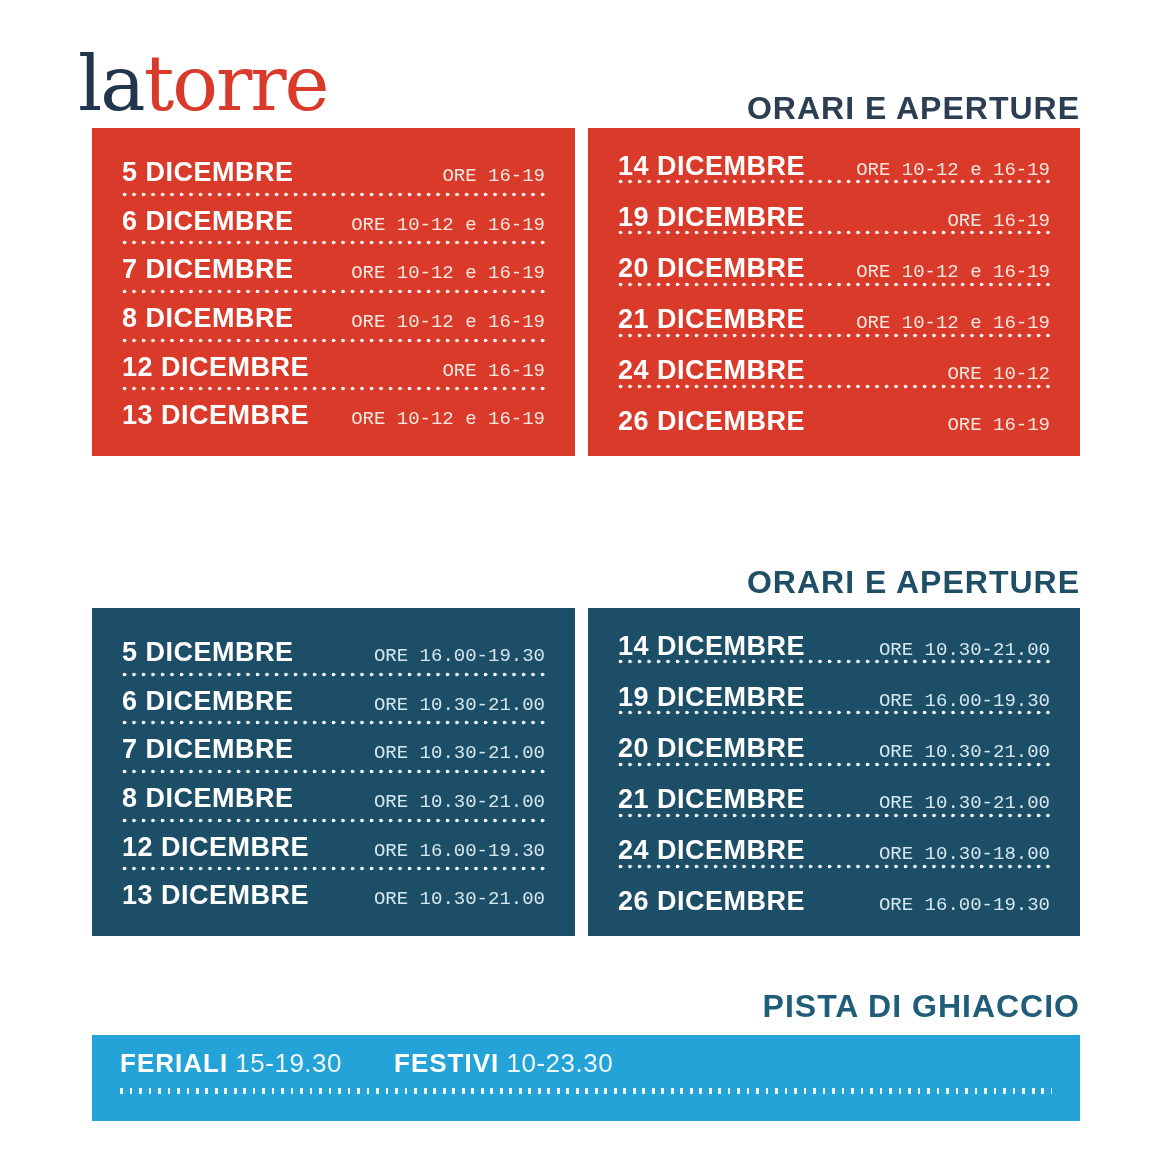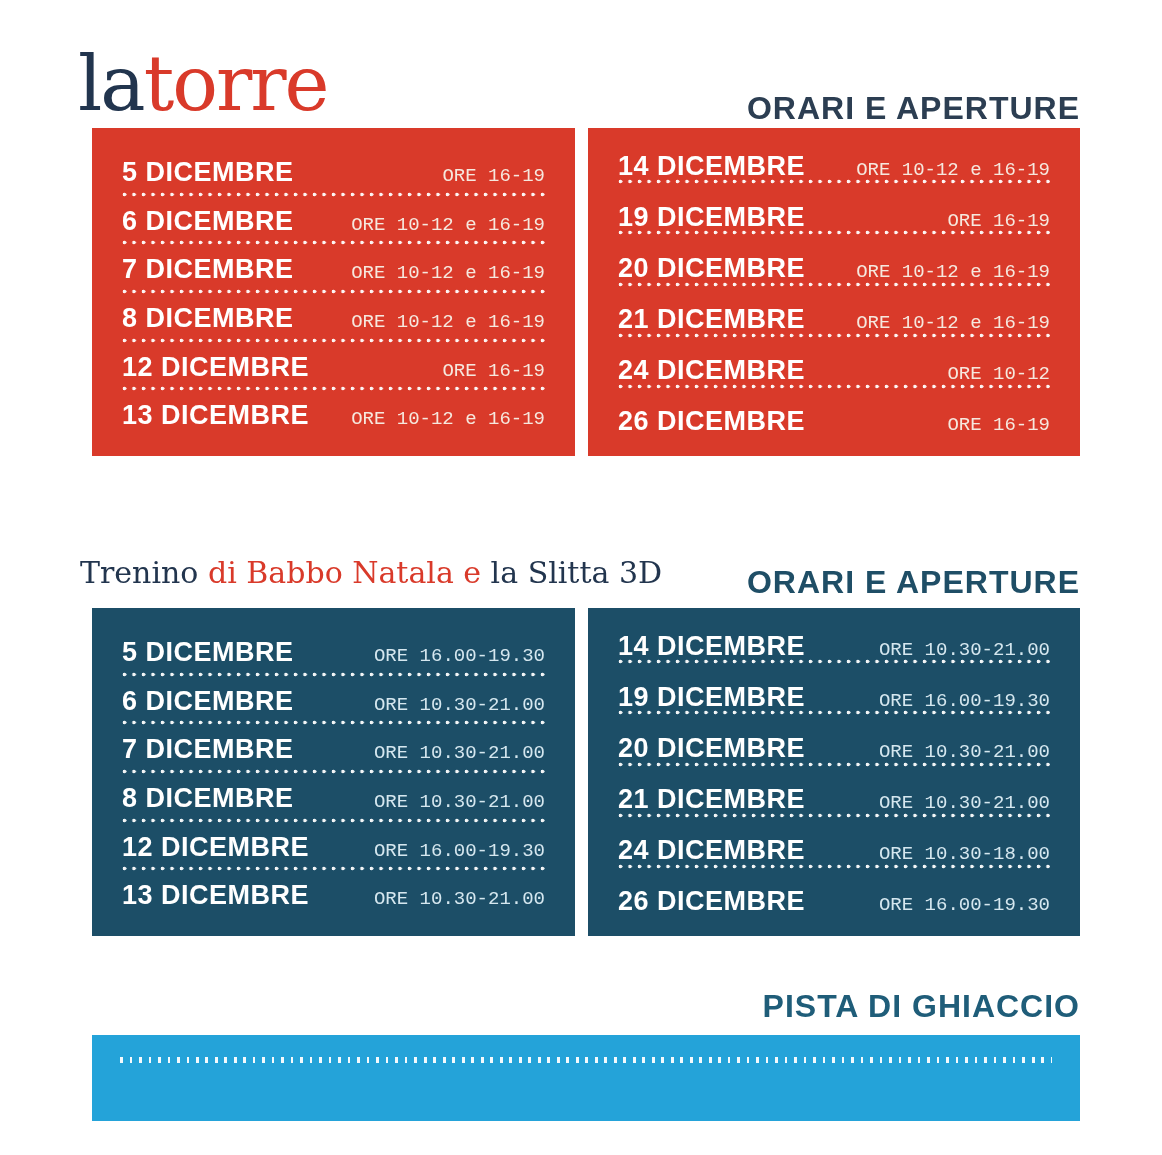--- a/index.html
+++ b/index.html
@@ -173,21 +173,20 @@
       <div class="srow">
         <div class="srow-line">
           <span class="sdate">26 DICEMBRE</span>
           <span class="stime">ORE 16-19</span>
         </div>
 
       </div>
     </div>
 
 
-  <div class="subtitle"><span class="navy">Trenino </span><span class="red-text">di Babbo Natala e </span><span class="navy">la Slitta 3D</span></div>
 
   <div class="section-header header-2">ORARI E APERTURE</div>
 
   <div class="sched-box blue-box row-merc box-left">
 
       <div class="srow">
         <div class="srow-line">
           <span class="sdate">5 DICEMBRE</span>
           <span class="stime">ORE 16.00-19.30</span>
         </div>
@@ -284,17 +283,27 @@
         </div>
 
       </div>
     </div>
 
 
   <div class="section-header header-3">PISTA DI GHIACCIO</div>
 
   <div class="ice-bar">
     <div class="bar-line">
+      <div class="bar-right">
+        <div class="bar-chip">
+          <span class="bd">FERIALI</span>
+          <span class="lt2">15-19.30</span>
+        </div>
+        <div class="bar-chip">
+          <span class="bd">FESTIVI</span>
+          <span class="lt2">10-23.30</span>
+        </div>
+      </div>
     </div>
     <div class="bar-dots"></div>
   </div>
 
 </div>
 
 </body></html>

